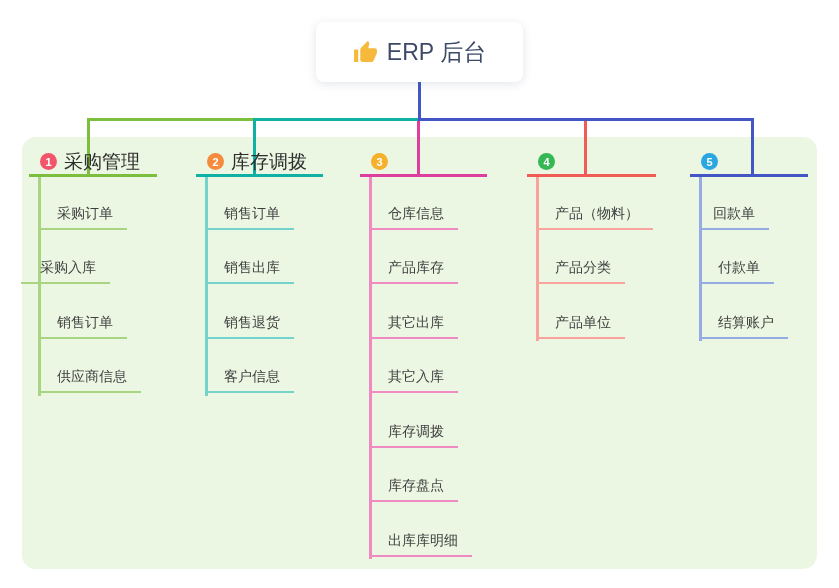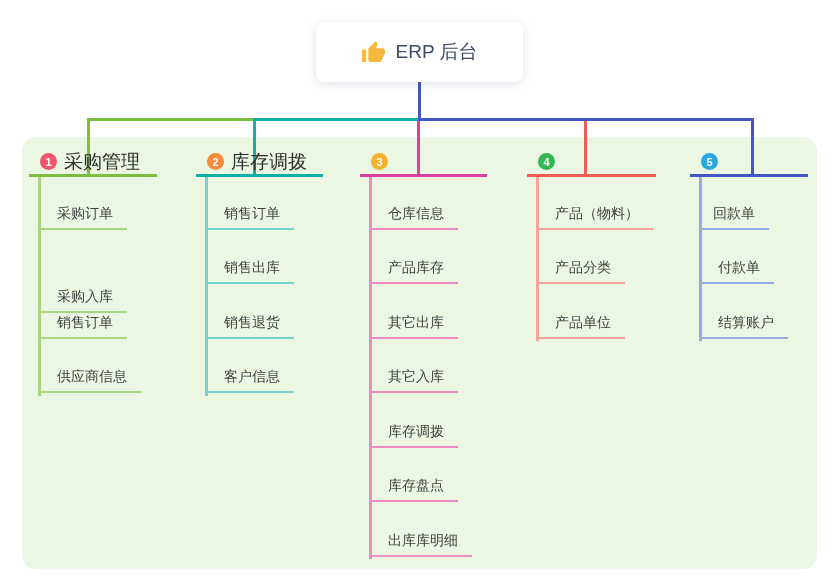--- a/index.html
+++ b/index.html
@@ -12,21 +12,21 @@
   .canvas{position:absolute;left:0;top:0;width:839px;height:588px;}
   .panel{
     position:absolute;left:22px;top:137px;width:795px;height:432px;
     border-radius:14px;
   }
   .root-card{
     position:absolute;left:316px;top:22px;width:207px;height:60px;
     background:#ffffff;border-radius:8px;
     box-shadow:0 2px 10px rgba(60,70,110,0.14);
     display:flex;align-items:center;justify-content:center;gap:9px;
-    font-size:19px;font-weight:500;
+    font-size:23px;font-weight:500;
     z-index:3;
   }
   .root-card .thumb{display:inline-flex;align-items:center;}
   .hline{position:absolute;height:3px;z-index:1;}
   .vline{position:absolute;width:3px;z-index:1;}
   .trunk{position:absolute;width:2.5px;z-index:1;}
   .branch-head{
     position:absolute;height:25px;
     display:flex;align-items:center;gap:7px;
     padding-left:11px;box-sizing:content-box;
@@ -78,21 +78,21 @@
     </span>
     <span id="rootLabel" style="color: rgb(61, 73, 102);">ERP 后台</span>
   </div>
 
   <div id="branches">
       <div class="branch-head" style="left: 29px; top: 149px; width: 117px; border-bottom: 3.5px solid rgb(124, 190, 62);">
         <span class="badge" style="background: rgb(243, 86, 107);">1</span>
         <span>采购管理</span>
       </div>
       <div class="child-node" style="left: 38px; top: 203.5px; border-bottom: 2.5px solid rgb(169, 213, 131);">采购订单</div>
-      <div class="child-node" style="left: 38px; top: 258px; border-bottom: 2.5px solid rgb(169, 213, 131); margin-top: 29px;">采购入库</div>
+      <div class="child-node" style="left: 21px; top: 258px; border-bottom: 2.5px solid rgb(169, 213, 131);">采购入库</div>
       <div class="child-node" style="left: 38px; top: 312.5px; border-bottom: 2.5px solid rgb(169, 213, 131);">销售订单</div>
       <div class="child-node" style="left: 38px; top: 367px; border-bottom: 2.5px solid rgb(169, 213, 131);">供应商信息</div>
       <div class="branch-head" style="left: 196px; top: 149px; width: 116px; border-bottom: 3.5px solid rgb(16, 177, 165);">
         <span class="badge" style="background: rgb(246, 139, 61);">2</span>
         <span>库存调拨</span>
       </div>
       <div class="child-node" style="left: 205px; top: 203.5px; border-bottom: 2.5px solid rgb(116, 211, 202);">销售订单</div>
       <div class="child-node" style="left: 205px; top: 258px; border-bottom: 2.5px solid rgb(116, 211, 202);">销售出库</div>
       <div class="child-node" style="left: 205px; top: 312.5px; border-bottom: 2.5px solid rgb(116, 211, 202);">销售退货</div>
       <div class="child-node" style="left: 205px; top: 367px; border-bottom: 2.5px solid rgb(116, 211, 202);">客户信息</div>

